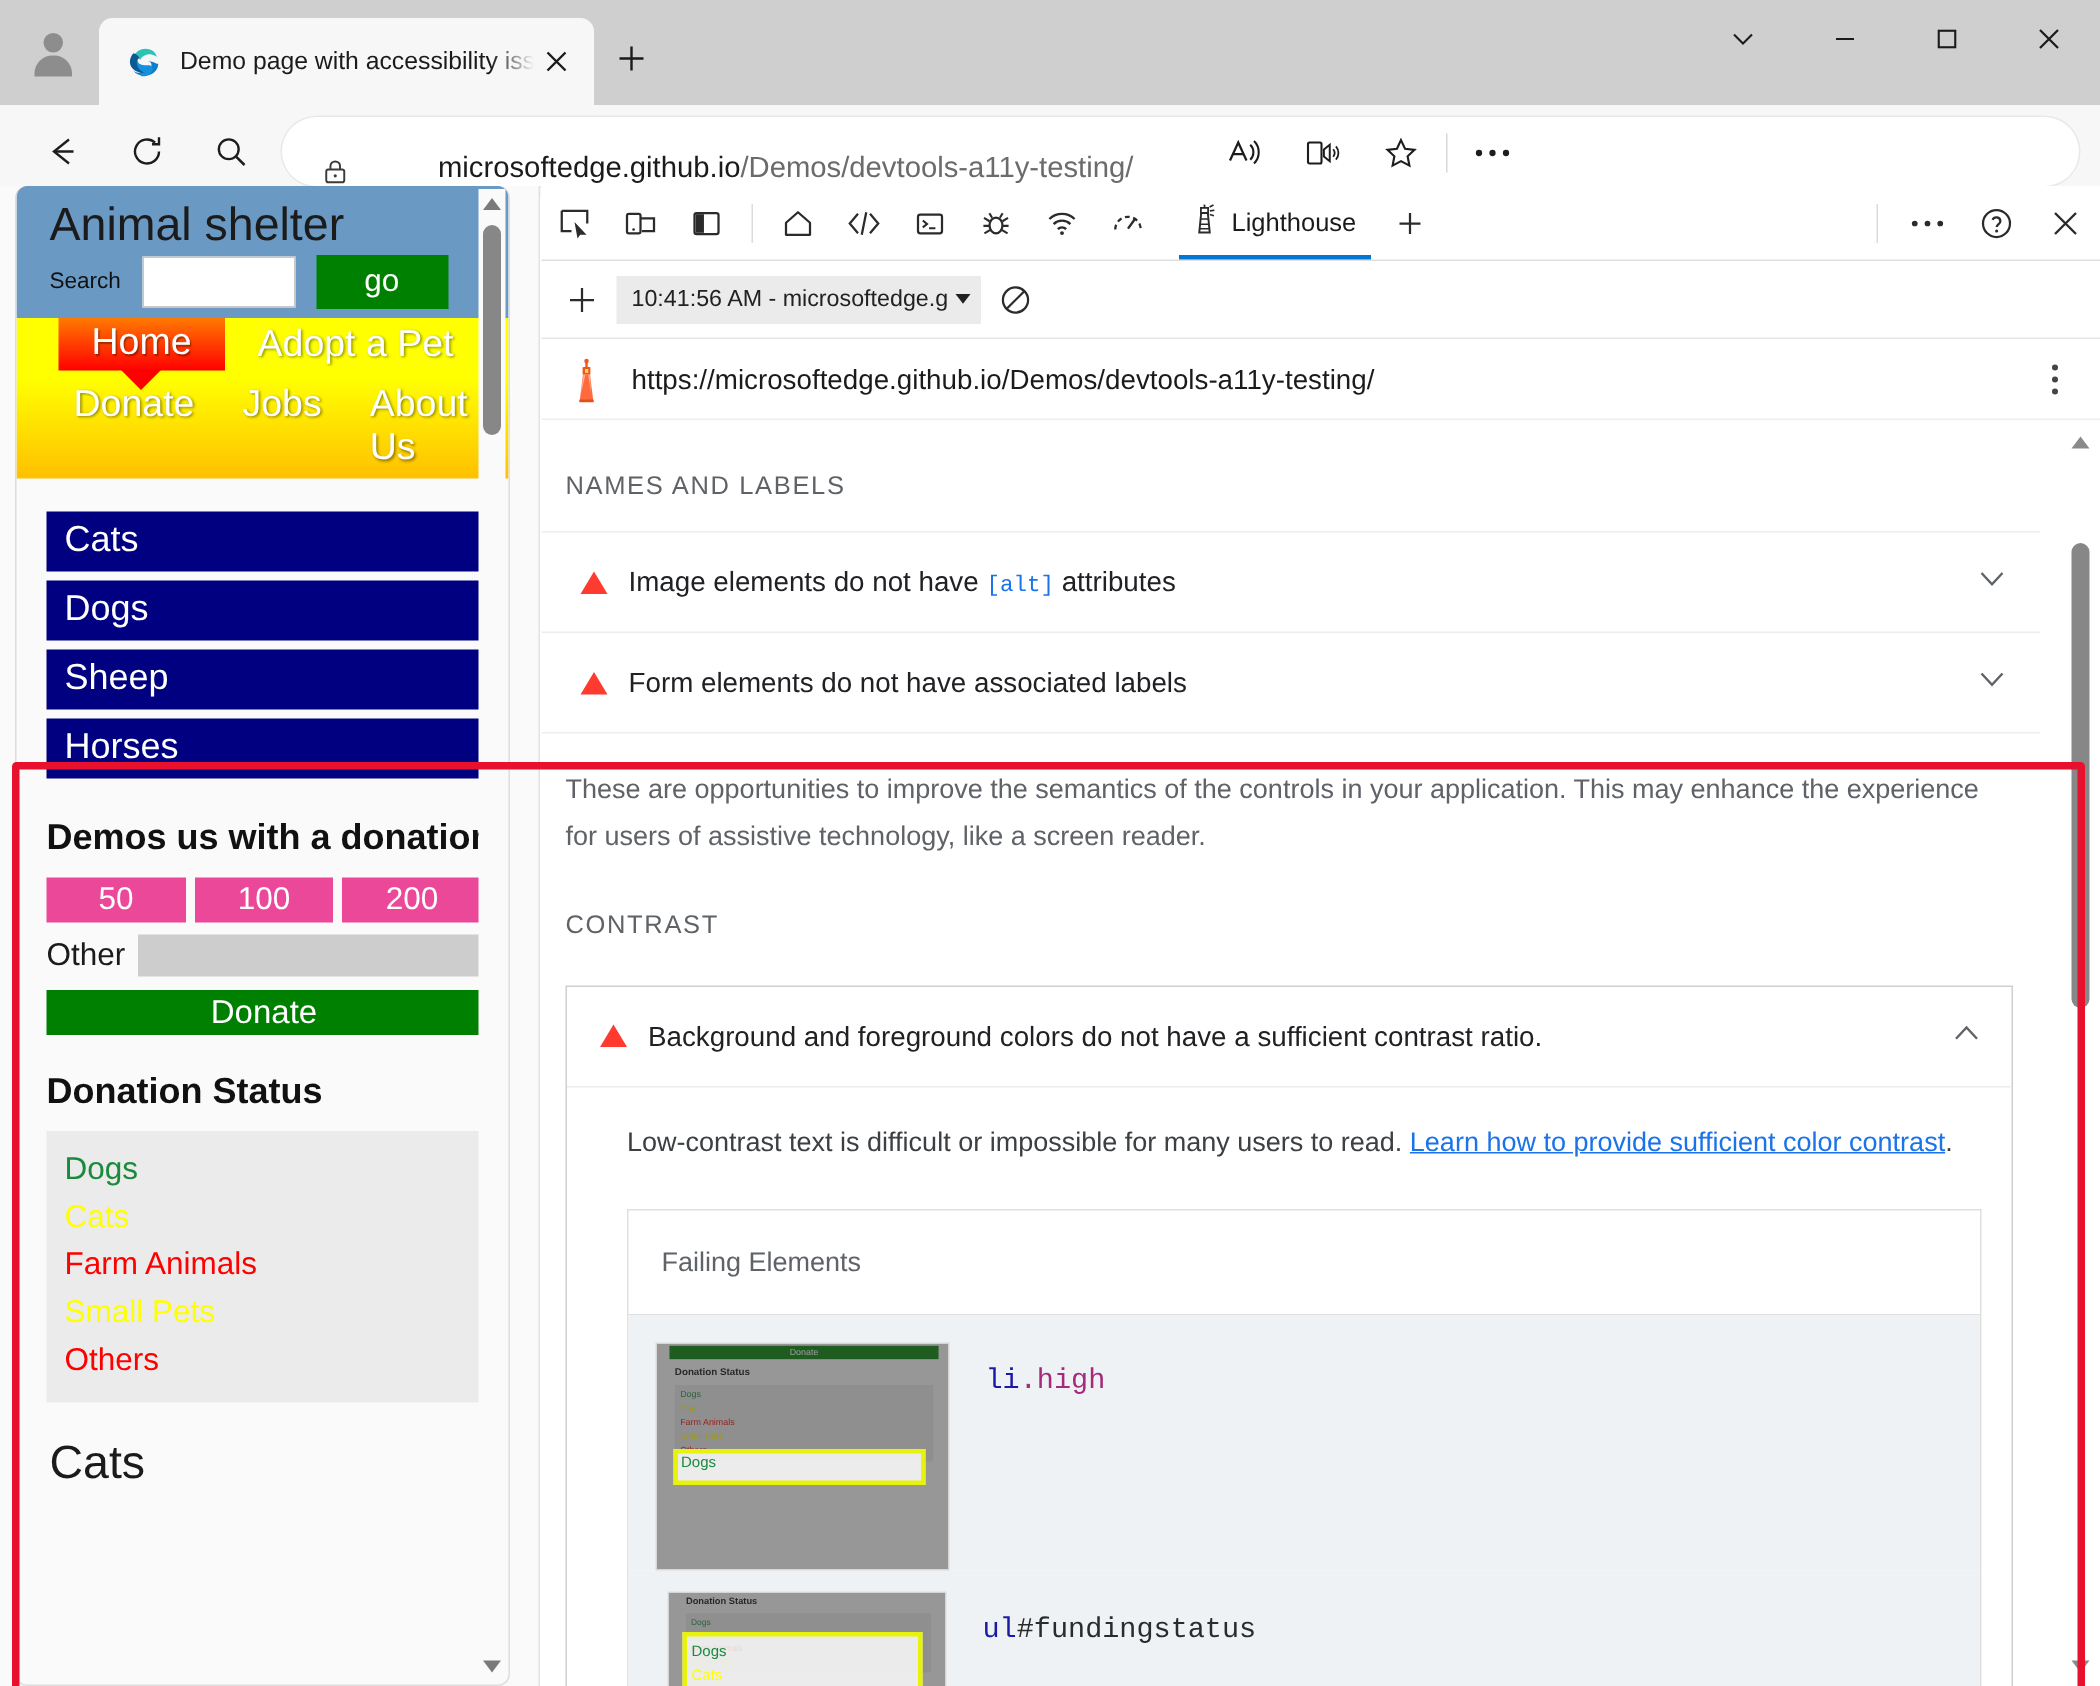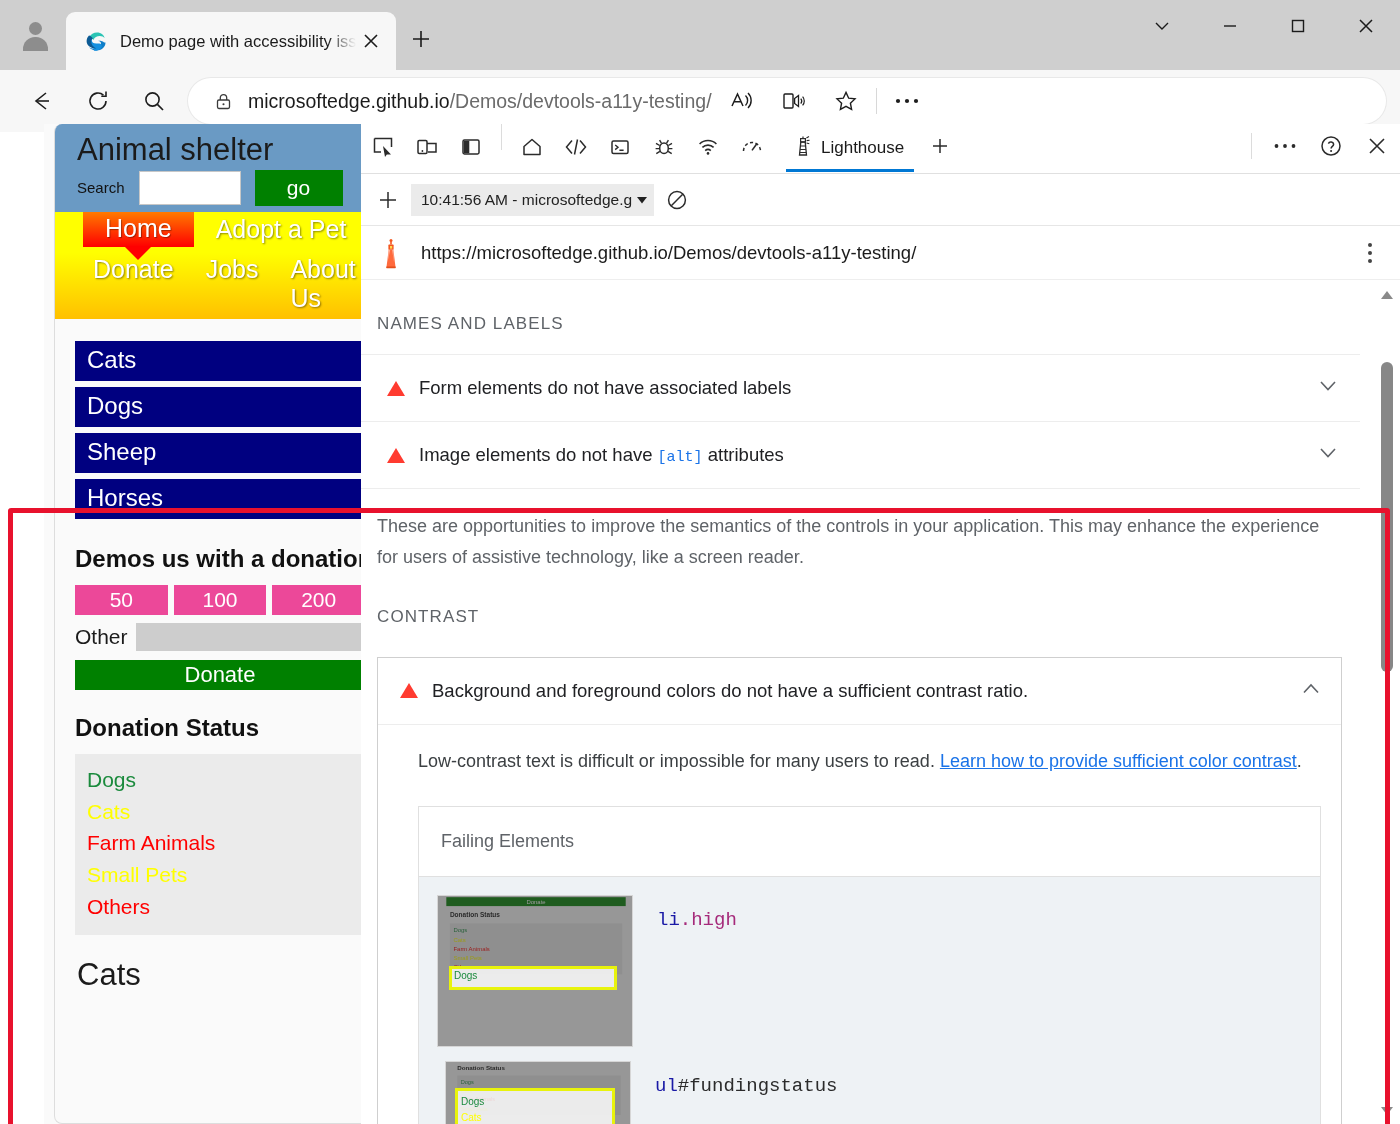--- a/index.html
+++ b/index.html
@@ -54,36 +54,36 @@
   .winbtns { position: absolute; right: 0; top: 0; display: flex; height: 52px; }
   .winbtn { width: 68px; height: 52px; display:flex; align-items:center; justify-content:center; color:#1b1b1b; }
 
   .addressbar {
     height: 62px; background:#f7f7f7; display:flex; align-items:center;
     padding: 0 14px; gap: 0;
   }
   .nav-btn { width: 56px; height: 42px; display:flex; align-items:center; justify-content:center; color:#1d1d1d; }
   .urlbox {
     flex: 1; height: 46px; background:#fff; border-radius: 23px;
-    display:flex; align-items:center; padding: 0 10px 0 22px; margin-left: 6px;
+    display:flex; align-items:flex-end; padding: 0 10px 0 22px; margin-left: 6px;
     box-shadow: 0 0 0 1px rgba(0,0,0,0.06);
+    gap: 44px;
   }
   .url-lock { width: 26px; flex:0 0 26px; display:flex; align-items:center; justify-content:center; }
   .url-text { font-size: 19.5px; color:#6b6b6b; margin-left: 12px; white-space: nowrap; }
   .url-text b { color: #1b1b1b; font-weight: 400; }
   .ab-icons { display:flex; align-items:center; margin-left: 4px; }
   .ab-icon { width: 52px; height: 44px; display:flex; align-items:center; justify-content:center; color:#1d1d1d; }
   .ab-sep { width: 1px; height: 26px; background:#d8d8d8; margin: 0 4px; }
 
   
   .viewport {
     position: absolute; left: 0; top: 124px; width: 360px; height: 1000px;
     background: #fafafa; overflow: hidden;
     border-right: 1px solid #e2e2e2;
-    margin-left: 44px;
   }
   .page {
     position: absolute; left: 10px; top: 0; width: 330px; height: 1000px;
     background: #fafafa;
     border-radius: 8px 8px 8px 8px;
     border: 1px solid #ddd; border-top: none;
     overflow: hidden;
   }
   .shelter-header {
     background: #6a9ac4; padding: 8px 0 6px 22px;
@@ -147,21 +147,21 @@
   .ps-thumb { position:absolute; top: 24px; left: 3px; width: 12px; height: 140px;
               background:#878787; border-radius: 6px; }
   .ps-down { position:absolute; bottom: 0; width: 18px; }
 
   
   .devtools {
     position:absolute; left: 361px; top: 124px; width: 1039px; height: 1000px;
     background: #fff; display:flex; flex-direction: column;
   }
   .dt-tabbar {
-    height: 50px; display:flex; align-items:flex-start; border-bottom: 1px solid #e0e0e0;
+    height: 50px; display:flex; align-items:center; border-bottom: 1px solid #e0e0e0;
     background:#fff; position: relative;
   }
   .dt-icon {
     width: 44px; height: 46px; display:flex; align-items:center; justify-content:center;
     color:#2b2b2b;
   }
   .dt-sep { width:1px; height: 26px; background:#dcdcdc; margin: 0 8px; }
   .dt-tab-active {
     display:flex; align-items:center; gap: 7px; height: 48px; padding: 0 16px 0 12px;
     position: relative; margin-left: 6px;
@@ -603,31 +603,31 @@
         </span>
     </div>
 
     <div class="lh-body">
       <div class="lh-scrollarea">
 
         <div class="section-title">NAMES AND LABELS</div>
 
         <div class="audit-row">
           <span class="tri"></span>
-          <span class="audit-text">Form elements do not have associated labels</span>
+          <span class="audit-text"><span>Image elements do not have </span><code>[alt]</code><span> attributes</span></span>
           <span class="chev">
             <svg width="20" height="14" viewBox="0 0 20 14">
                 <path d="M3 3 L10 10.5 L17 3" stroke="#5f6368" stroke-width="1.6" fill="none"></path>
               </svg>
           </span>
         </div>
 
         <div class="audit-row">
           <span class="tri"></span>
-          <span class="audit-text"><span>Image elements do not have </span><code>[alt]</code><span> attributes</span></span>
+          <span class="audit-text">Form elements do not have associated labels</span>
           <span class="chev">
             <svg width="20" height="14" viewBox="0 0 20 14">
                 <path d="M3 3 L10 10.5 L17 3" stroke="#5f6368" stroke-width="1.6" fill="none"></path>
               </svg>
           </span>
         </div>
 
         <div class="section-desc">These are opportunities to improve the semantics of the controls in your application. This may enhance the experience for users of assistive technology, like a screen reader.</div>
 
         <div class="section-title">CONTRAST</div>

